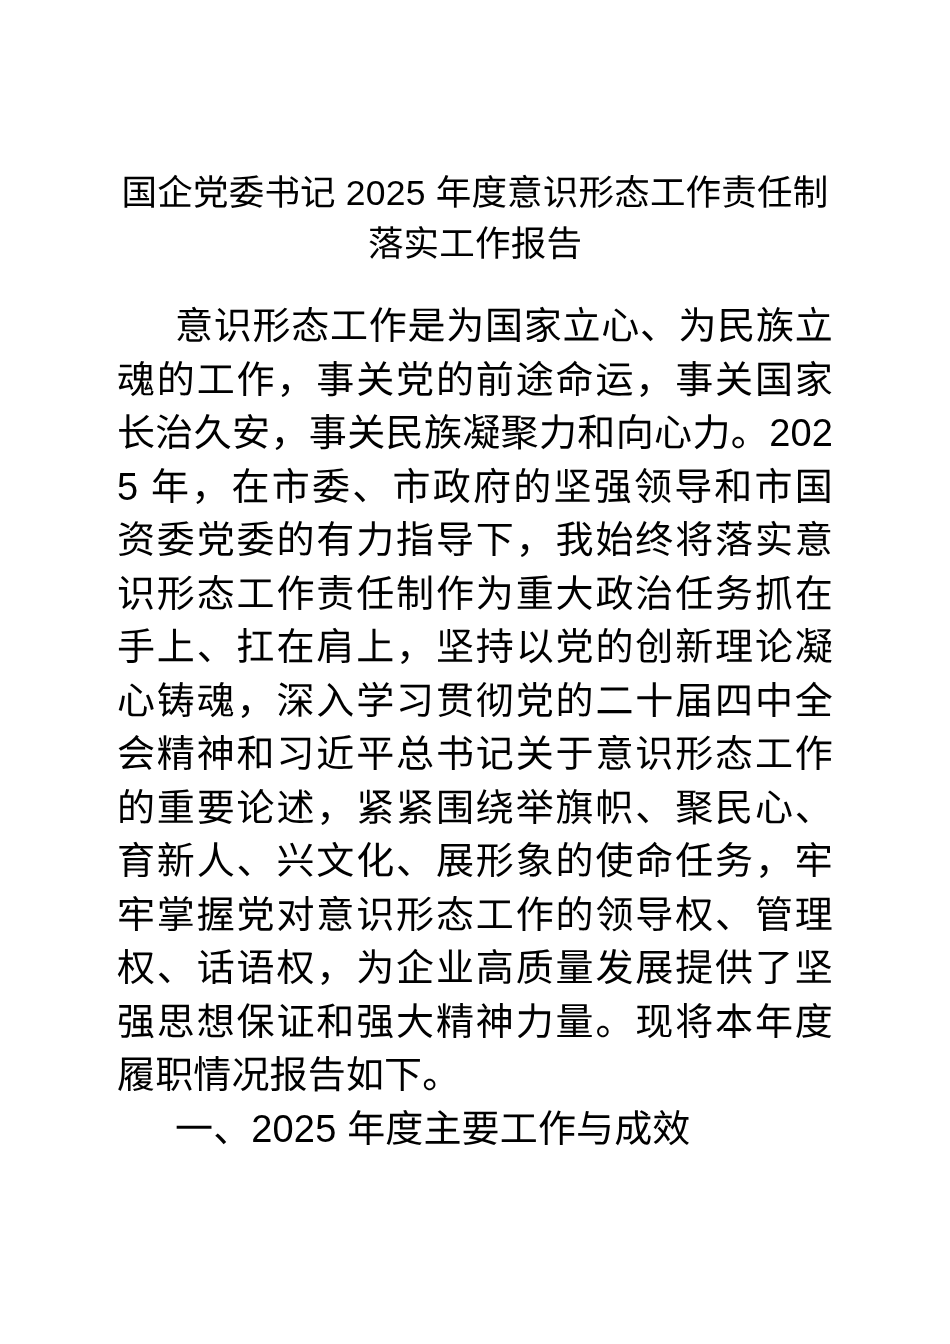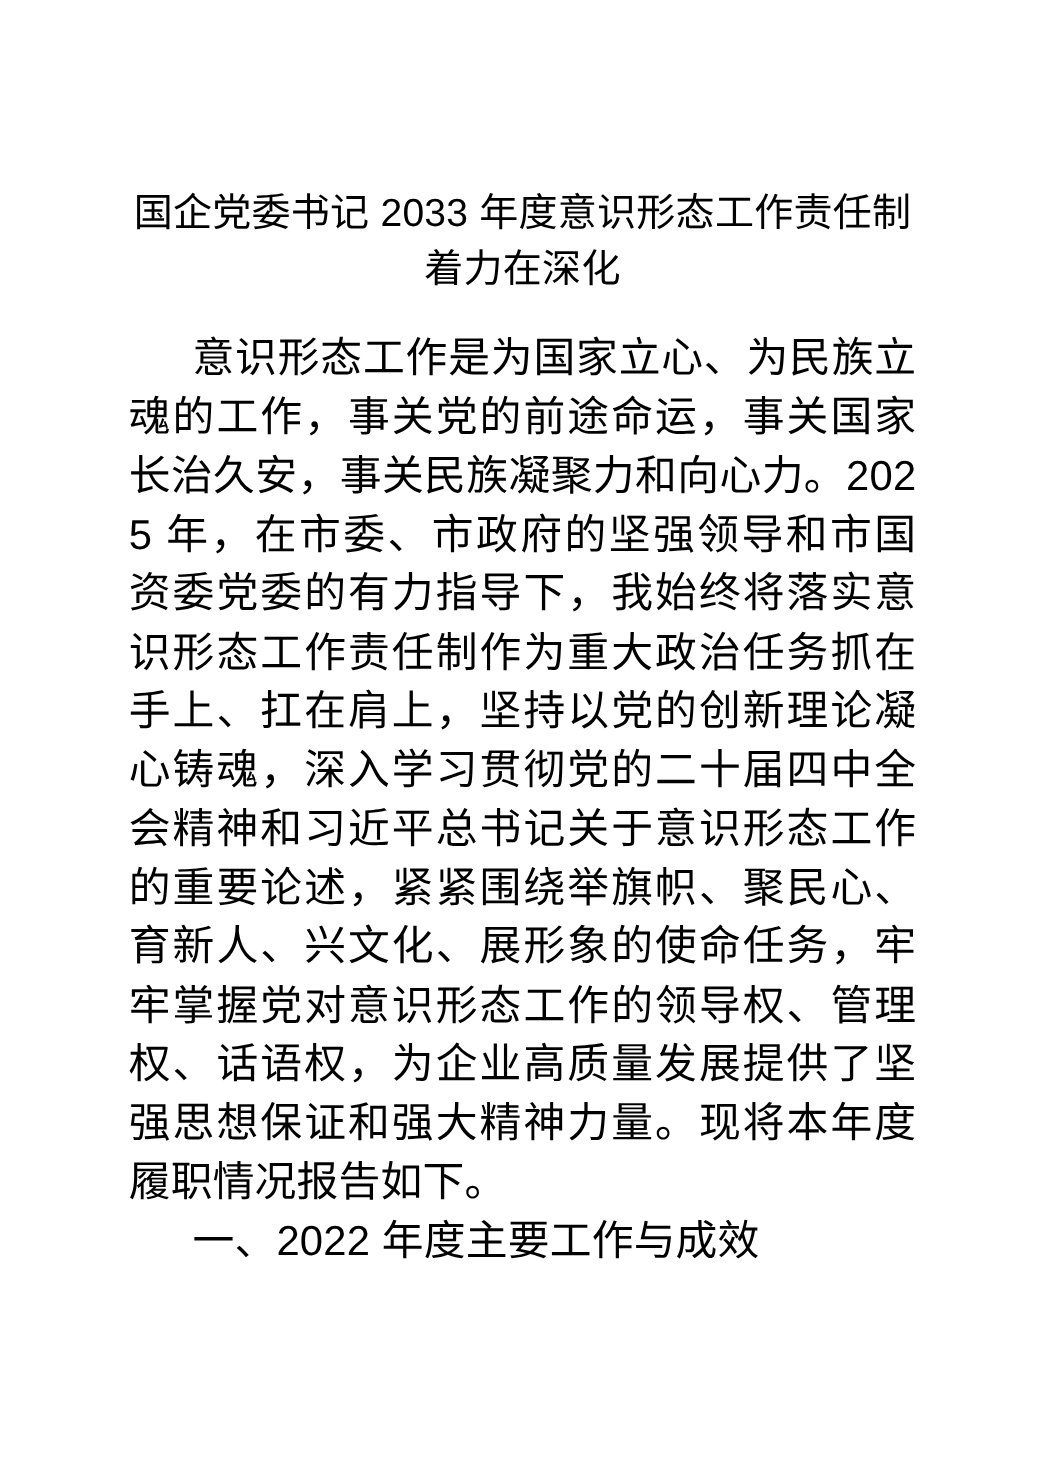--- a/index.html
+++ b/index.html
@@ -64,24 +64,24 @@
     font-weight: 700;
   }
 </style>
 </head>
 <body>
 
 <div class="page">
   <div class="content">
 
     <h1 class="doc-title">
-      <span>国企党委书记 2033 年度意识形态工作责任制</span><span>着力在深化</span>
+      <span>国企党委书记 2025 年度意识形态工作责任制</span><span>落实工作报告</span>
     </h1>
 
     <div class="spacer-title-body"></div>
 
     <p class="para indent-2">意识形态工作是为国家立心、为民族立魂的工作，事关党的前途命运，事关国家长治久安，事关民族凝聚力和向心力。2025 年，在市委、市政府的坚强领导和市国资委党委的有力指导下，我始终将落实意识形态工作责任制作为重大政治任务抓在手上、扛在肩上，坚持以党的创新理论凝心铸魂，深入学习贯彻党的二十届四中全会精神和习近平总书记关于意识形态工作的重要论述，紧紧围绕举旗帜、聚民心、育新人、兴文化、展形象的使命任务，牢牢掌握党对意识形态工作的领导权、管理权、话语权，为企业高质量发展提供了坚强思想保证和强大精神力量。现将本年度履职情况报告如下。</p>
 
-    <p class="para indent-2">一、2022 年度主要工作与成效</p>
+    <p class="para indent-2">一、2025 年度主要工作与成效</p>
 
 
   </div>
 </div>
 
 </body></html>

